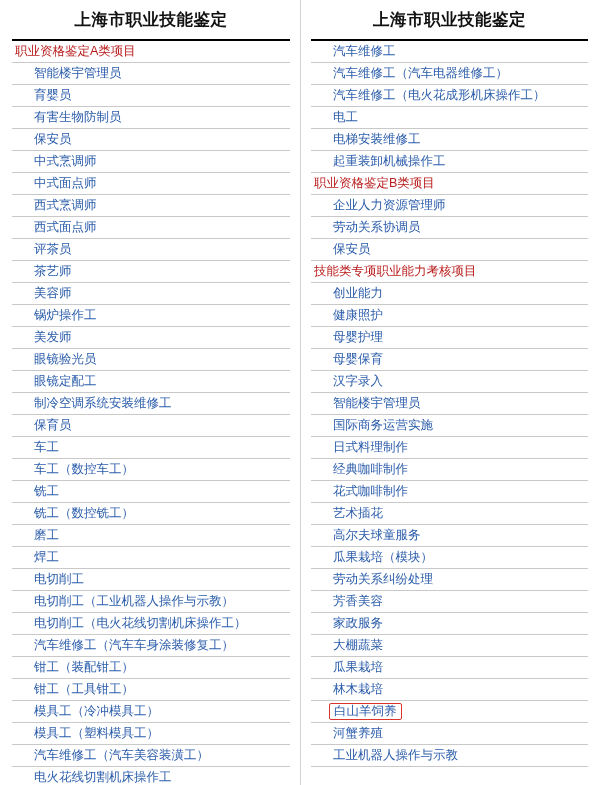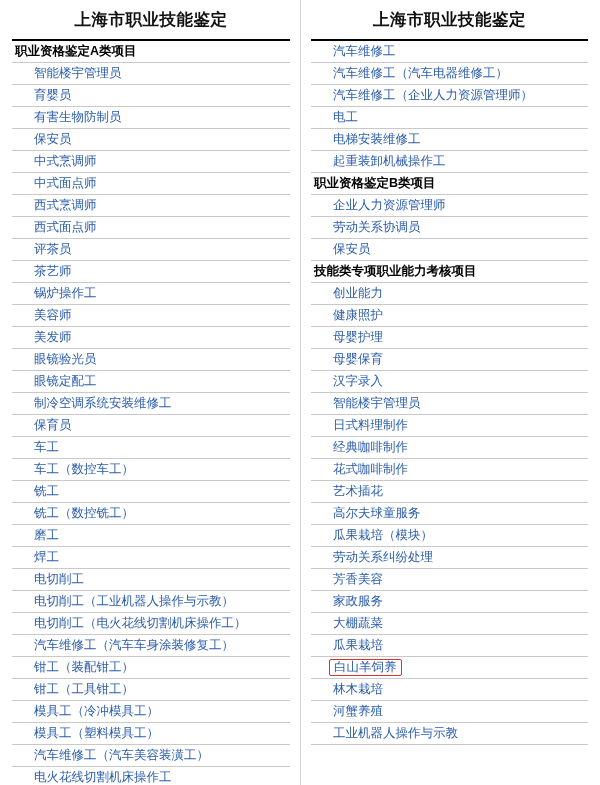--- a/index.html
+++ b/index.html
@@ -55,22 +55,22 @@
     border-bottom: 1px solid #c9c9c9;
     box-sizing: border-box;
     display: flex;
     align-items: center;
     height: 22px;
     padding: 0;
     white-space: nowrap;
     overflow: hidden;
   }
   .row.group {
-    font-weight: bold;
-    color: #000000;
+    font-weight: normal;
+    color: #b91c1c;
     padding-left: 3px;
   }
   .row.item {
     color: #2a5caa;
     padding-left: 22px;
   }
   .row.item .cell {
     display: inline-block;
   }
   .row.highlight {
@@ -118,24 +118,24 @@
         <li class="row item">
           <span class="cell">西式面点师</span>
         </li>
         <li class="row item">
           <span class="cell">评茶员</span>
         </li>
         <li class="row item">
           <span class="cell">茶艺师</span>
         </li>
         <li class="row item">
+          <span class="cell">美容师</span>
+        </li>
+        <li class="row item">
           <span class="cell">锅炉操作工</span>
-        </li>
-        <li class="row item">
-          <span class="cell">美容师</span>
         </li>
         <li class="row item">
           <span class="cell">美发师</span>
         </li>
         <li class="row item">
           <span class="cell">眼镜验光员</span>
         </li>
         <li class="row item">
           <span class="cell">眼镜定配工</span>
         </li>
@@ -198,21 +198,21 @@
   <div class="col col-right">
     <div class="col-title">上海市职业技能鉴定</div>
     <ul class="list">
         <li class="row item">
           <span class="cell">汽车维修工</span>
         </li>
         <li class="row item">
           <span class="cell">汽车维修工（汽车电器维修工）</span>
         </li>
         <li class="row item">
-          <span class="cell">汽车维修工（企业人力资源管理师）</span>
+          <span class="cell">汽车维修工（电火花成形机床操作工）</span>
         </li>
         <li class="row item">
           <span class="cell">电工</span>
         </li>
         <li class="row item">
           <span class="cell">电梯安装维修工</span>
         </li>
         <li class="row item">
           <span class="cell">起重装卸机械操作工</span>
         </li>
@@ -243,20 +243,23 @@
         <li class="row item">
           <span class="cell">母婴保育</span>
         </li>
         <li class="row item">
           <span class="cell">汉字录入</span>
         </li>
         <li class="row item">
           <span class="cell">智能楼宇管理员</span>
         </li>
         <li class="row item">
+          <span class="cell">国际商务运营实施</span>
+        </li>
+        <li class="row item">
           <span class="cell">日式料理制作</span>
         </li>
         <li class="row item">
           <span class="cell">经典咖啡制作</span>
         </li>
         <li class="row item">
           <span class="cell">花式咖啡制作</span>
         </li>
         <li class="row item">
           <span class="cell">艺术插花</span>
@@ -274,26 +277,26 @@
           <span class="cell">芳香美容</span>
         </li>
         <li class="row item">
           <span class="cell">家政服务</span>
         </li>
         <li class="row item">
           <span class="cell">大棚蔬菜</span>
         </li>
         <li class="row item">
           <span class="cell">瓜果栽培</span>
+        </li>
+        <li class="row item">
+          <span class="cell">林木栽培</span>
         </li>
         <li class="row item highlight">
           <span class="cell">白山羊饲养</span>
-        </li>
-        <li class="row item">
-          <span class="cell">林木栽培</span>
         </li>
         <li class="row item">
           <span class="cell">河蟹养殖</span>
         </li>
         <li class="row item">
           <span class="cell">工业机器人操作与示教</span>
         </li>
       </ul>
   </div>
 </div>

